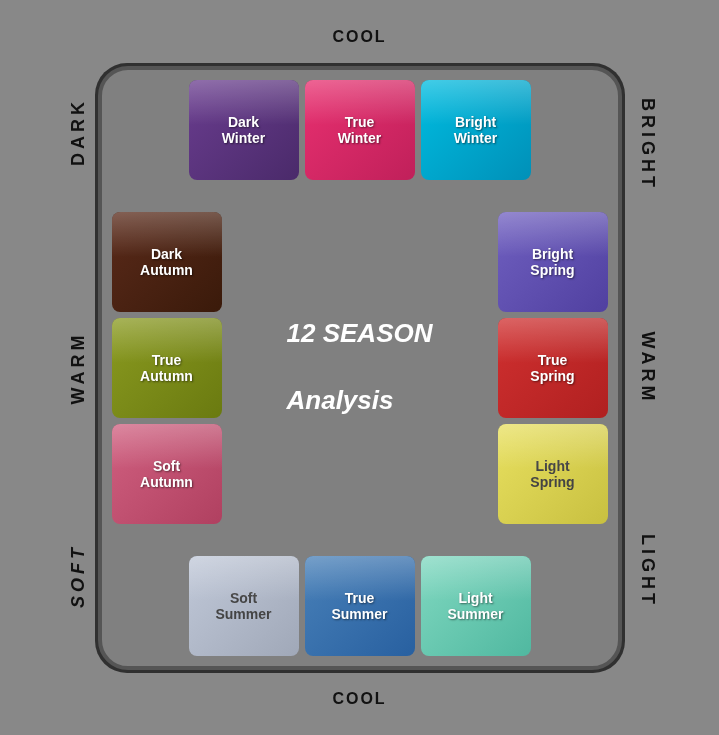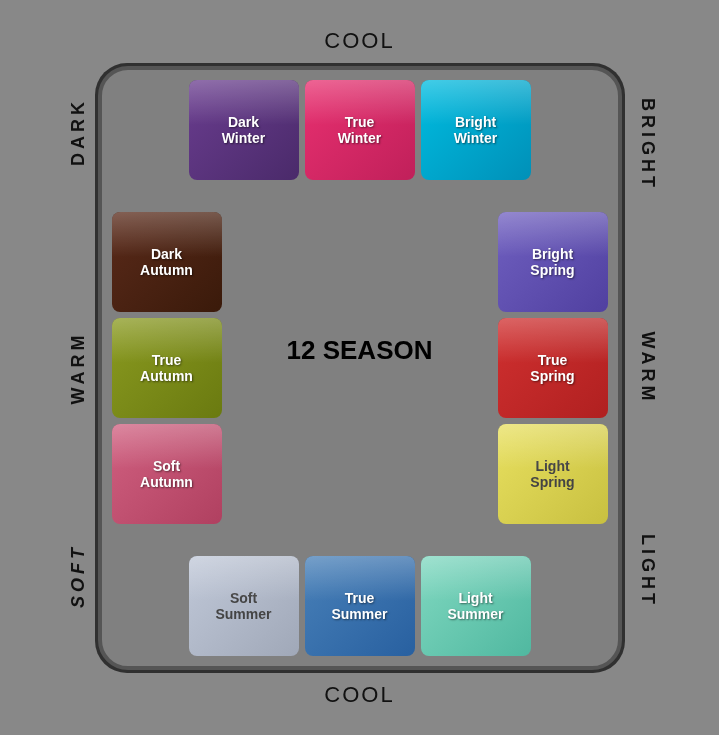--- a/index.html
+++ b/index.html
@@ -13,22 +13,22 @@
       font-family: Arial, sans-serif;
     }
     .diagram-container {
       position: relative;
       width: 620px;
       height: 680px;
     }
     
     .axis-label {
       position: absolute;
-      font-weight: normal;
-      font-size: 22px;
+      font-weight: bold;
+      font-size: 16px;
       color: #111;
       letter-spacing: 2px;
     }
     .label-cool-top {
       top: 0px;
       left: 50%;
       transform: translateX(-50%);
     }
     .label-cool-bottom {
       bottom: 0px;
@@ -47,24 +47,25 @@
       border-radius: 30px;
       border: 4px solid #555;
     }
 
     
     .center-text {
       position: absolute;
       top: 50%;
       left: 50%;
       transform: translate(-50%, -50%);
+      font-style: italic;
       font-weight: bold;
       font-size: 26px;
       line-height: 1.3;
-      color: #000000;
+      color: #ffffff;
       pointer-events: none;
     }
 
     
     
     .top-row {
       position: absolute;
       top: 10px;
       left: 50%;
       transform: translateX(-50%);
@@ -208,16 +209,17 @@
 
     <div class="right-col">
       <div class="season-tile tile-vert bright-spring">Bright<br>Spring</div>
       <div class="season-tile tile-vert true-spring">True<br>Spring</div>
       <div class="season-tile tile-vert light-spring" style="color:#444;text-shadow:none;">Light<br>Spring</div>
     </div>
 
     <div class="center-text">
       <span>12 SEASON</span><br>
       <br>
+      <span>Analysis</span>
     </div>
 
   </div>
 </div>
 
 </body></html>

